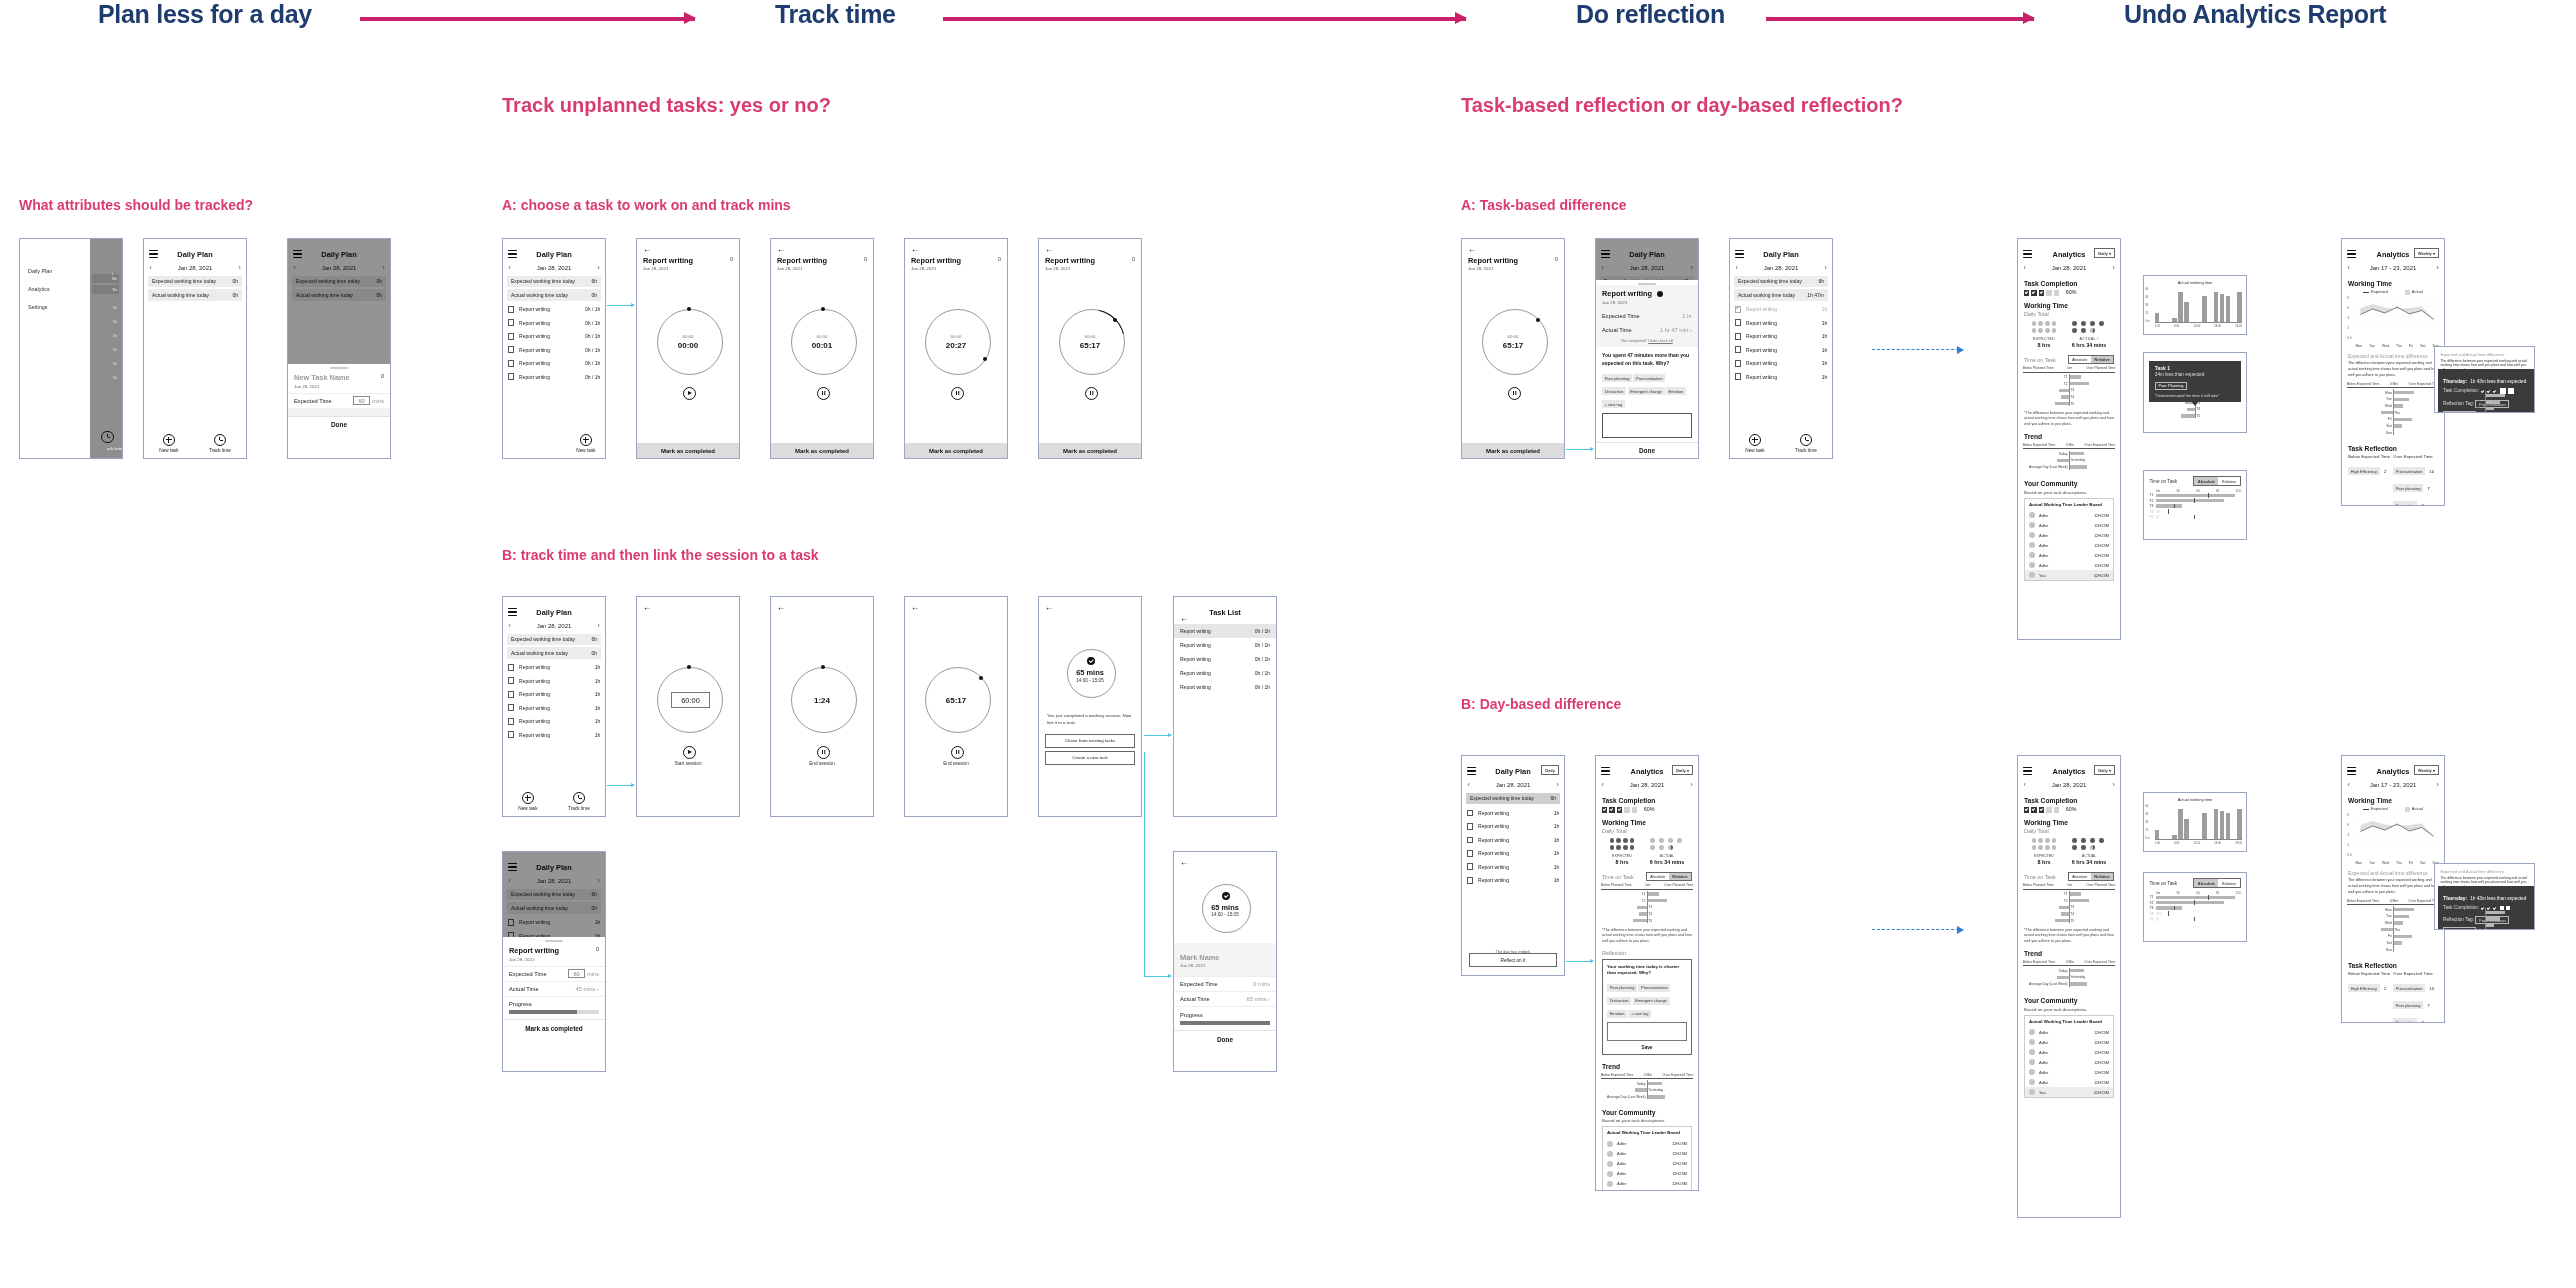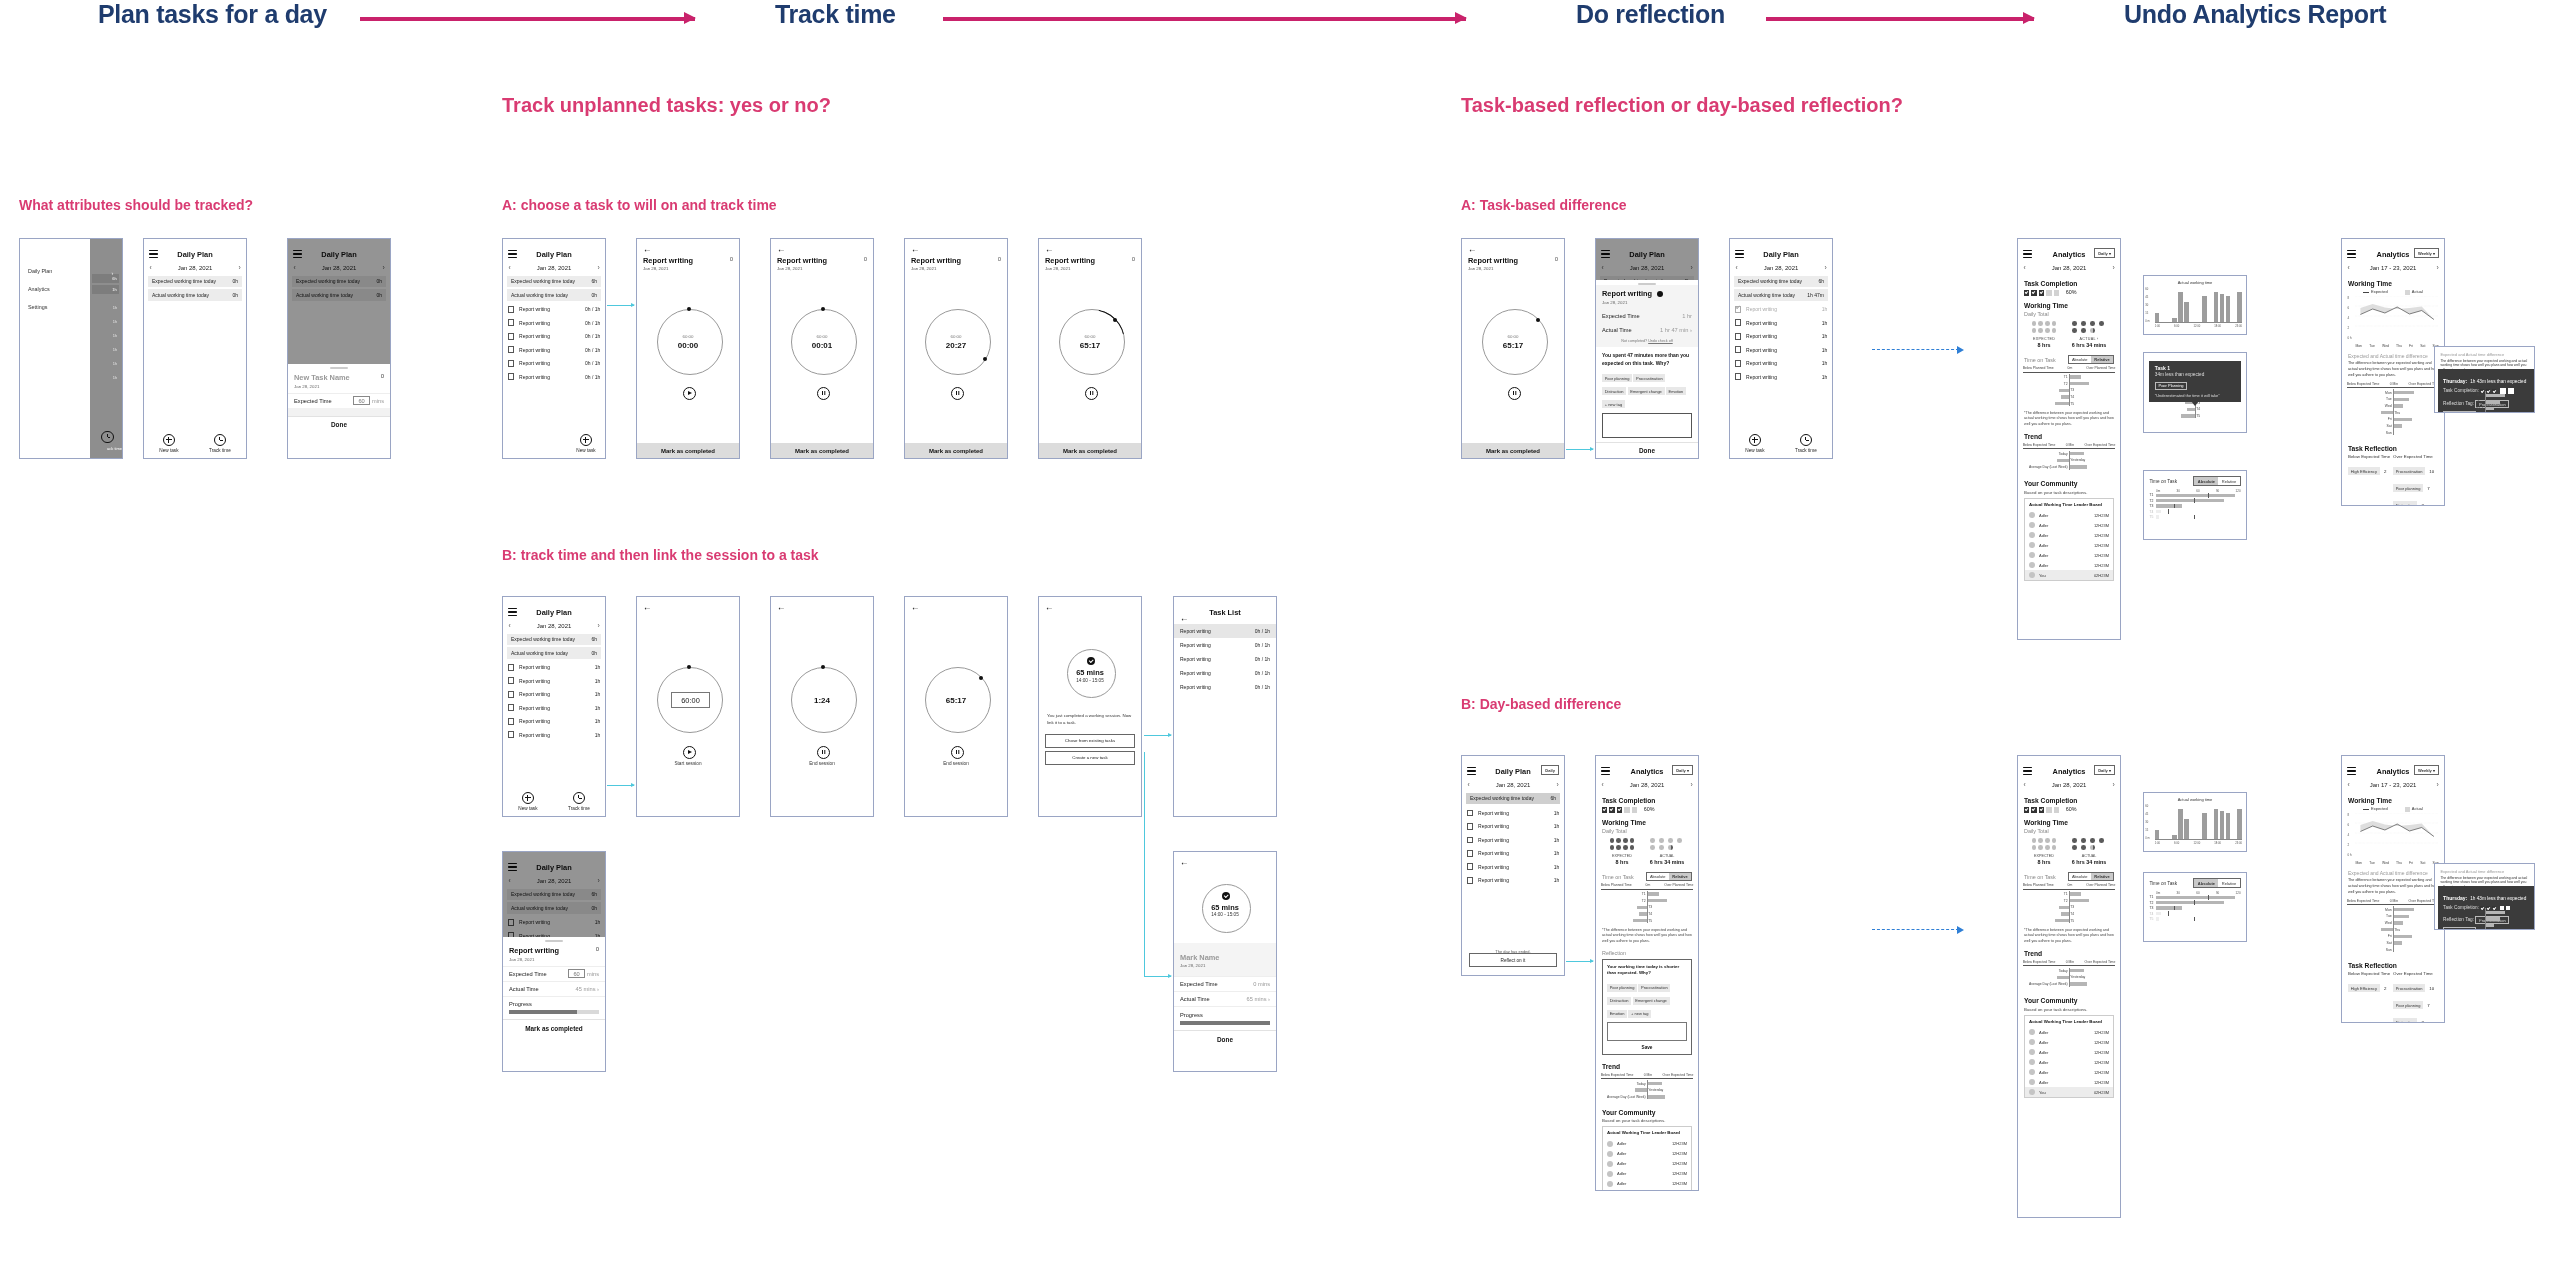--- a/index.html
+++ b/index.html
@@ -135,33 +135,33 @@
      border-left:4px solid #4ec8dd;border-top:2.7px solid transparent;border-bottom:2.7px solid transparent;}
   .connv{position:absolute;background:#4ec8dd;width:0.9px;}
   .dash{position:absolute;height:0;border-top:1.7px dashed #2f7fd6;}
   .dash:after{content:"";position:absolute;right:-5.4px;top:-4px;
      border-left:7.4px solid #2f7fd6;border-top:4px solid transparent;border-bottom:4px solid transparent;}
 </style>
 </head>
 <body>
 
 <div class="flow-head">
-  <div class="flow-stage" style="left:98px;">Plan tasks for a day</div>
+  <div class="flow-stage" style="left:98px;">Plan less for a day</div>
   <div class="flow-arrow" style="left:360px;width:335px;"></div>
   <div class="flow-stage" style="left:775px;">Track time</div>
   <div class="flow-arrow" style="left:943px;width:523px;"></div>
   <div class="flow-stage" style="left:1576px;">Do reflection</div>
   <div class="flow-arrow" style="left:1766px;width:268px;"></div>
   <div class="flow-stage" style="left:2124px;">Undo Analytics Report</div>
 </div>
 
 <div class="q-title" style="left:502px;top:94px;">Track unplanned tasks: yes or no?</div>
 <div class="q-title" style="left:1461px;top:94px;">Task-based reflection or day-based reflection?</div>
 <div class="col-title" style="left:19px;top:197px;">What attributes should be tracked?</div>
-<div class="s-title" style="left:502px;top:197px;">A: choose a task to will on and track time</div>
+<div class="s-title" style="left:502px;top:197px;">A: choose a task to work on and track mins</div>
 <div class="s-title" style="left:502px;top:547px;">B: track time and then link the session to a task</div>
 <div class="s-title" style="left:1461px;top:197px;">A: Task-based difference</div>
 <div class="s-title" style="left:1461px;top:696px;">B: Day-based difference</div>
 
 <div class="phone" style="left:19px;top:238px;width:104px;height:221px;">
   <div style="position:absolute;right:0;top:0;bottom:0;width:32px;background:#8e8e8e;"></div>
   <div style="position:absolute;right:2.7px;top:35px;width:27px;font-size:4px;color:#fff;text-align:right;">
     <div style="background:#7d7d7d;padding:2px 2.7px;">6h</div>
     <div style="background:#7d7d7d;padding:2px 2.7px;margin-top:2px;">1h</div>
   </div>

